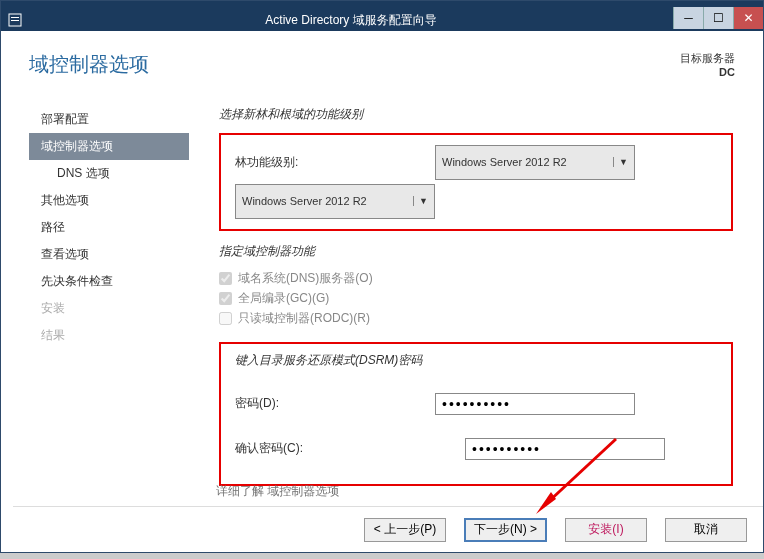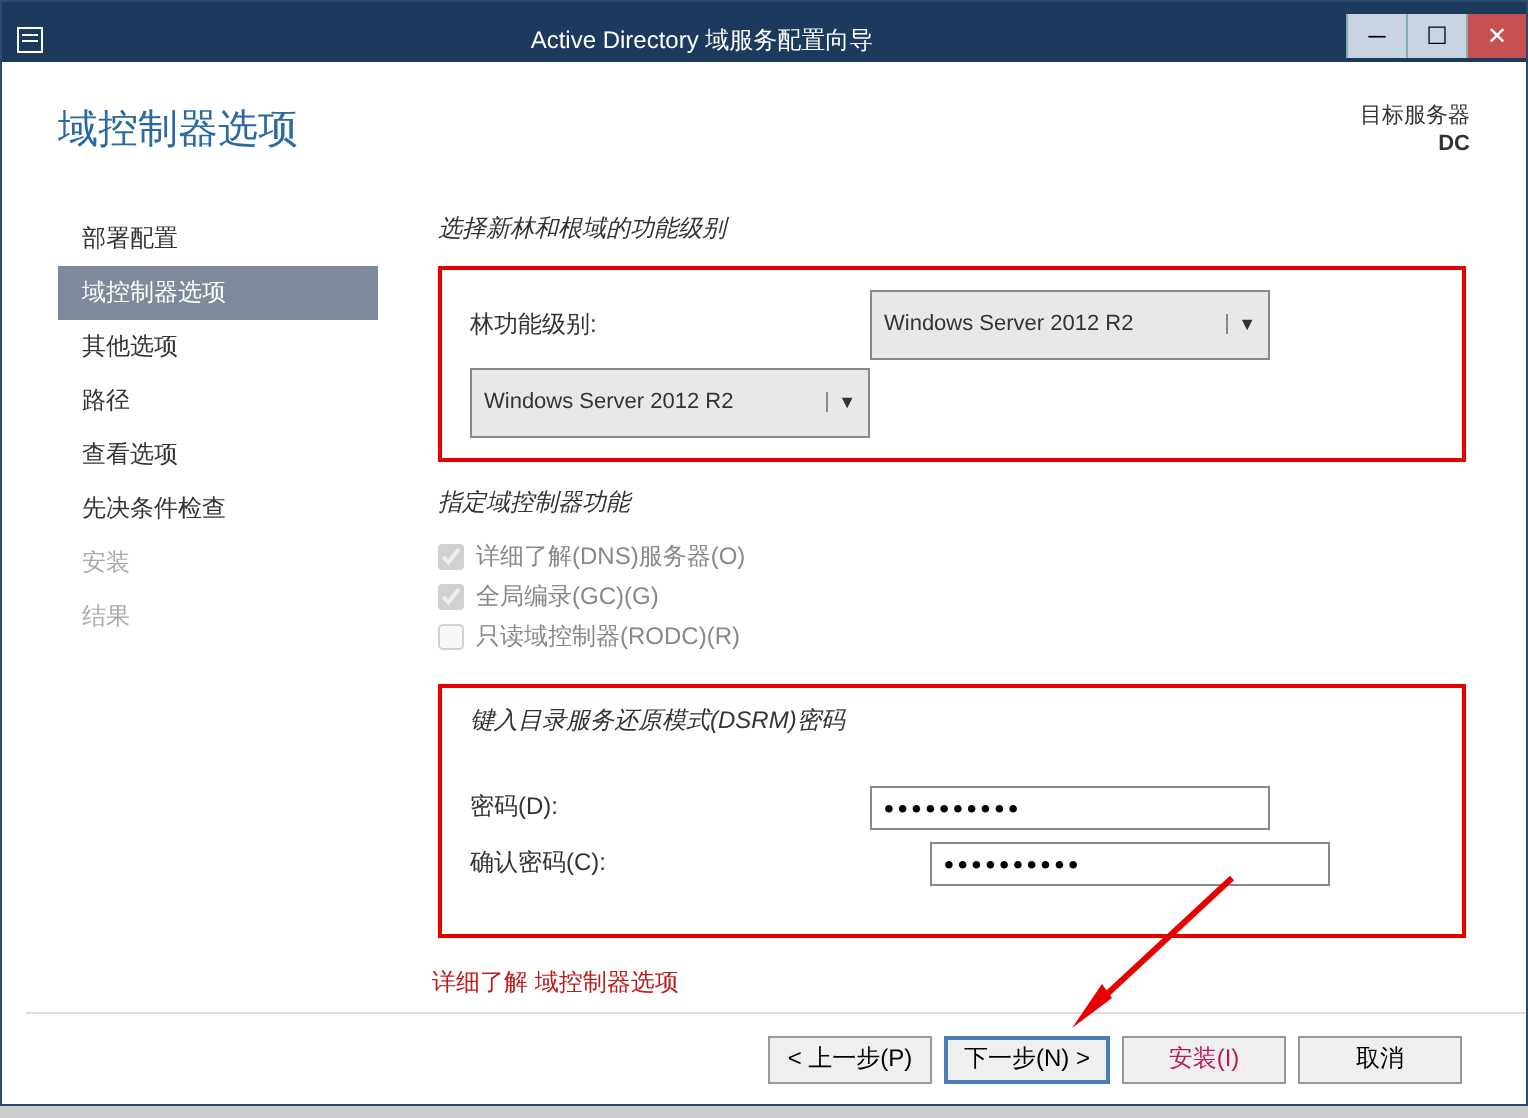--- a/index.html
+++ b/index.html
@@ -24,23 +24,23 @@
 .main { flex: 1; padding: 16px 30px 0 30px; font-size: 12px; color: #333; }
 .section-title { margin-bottom: 10px; font-style: italic; }
 .highlight-box { border: 2px solid #e60000; padding: 6px 10px 6px 14px; margin-bottom: 12px; }
 .row { display: flex; align-items: center; margin: 4px 0; }
 .row label { width: 200px; }
 .select { flex: 0 0 200px; height: 35px; border: 1px solid #888; background: #e8e8e8; padding: 0 6px; font-size: 11px; display: flex; align-items: center; justify-content: space-between; }
 .select .arrow { border-left: 1px solid #888; padding-left: 5px; font-size: 9px; }
 .check-row { display: flex; align-items: center; margin: 3px 0; color: #888; }
 .check-row input { margin-right: 6px; }
 .pwd-input { flex: 0 0 200px; height: 22px; border: 1px solid #888; padding: 0 6px; font-size: 14px; letter-spacing: 2px; }
-.link { color: #b91c1c; font-size: 12px; cursor: pointer; margin-top: 48px; }
+.link { color: #737373; font-size: 12px; cursor: pointer; margin-top: 48px; }
 .link-row { position: absolute; bottom: 52px; left: 215px; }
-.footer { position: absolute; bottom: 0; left: 12px; right: 0; height: 46px; border-top: 1px solid #ddd; display: flex; justify-content: flex-end; align-items: center; padding-right: 32px; gap: 6px; }
+.footer { position: absolute; bottom: 0; left: 12px; right: 0; height: 46px; border-top: 1px solid #ddd; display: flex; justify-content: flex-end; align-items: center; padding-right: 16px; gap: 18px; }
 .btn { min-width: 82px; height: 24px; border: 1px solid #999; background: #efefef; font-size: 12px; cursor: pointer; padding: 0 8px; }
 .btn.primary { border: 2px solid #4a7db8; }
 .btn.disabled { color: #be185d; }
 .arrow-annotation { position: absolute; bottom: 28px; left: 530px; pointer-events: none; }
 </style>
 </head>
 <body>
 
 <div class="window">
   <div class="titlebar">
@@ -65,20 +65,21 @@
       <div class="target">
         <div>目标服务器</div>
         <div style="font-weight:bold">DC</div>
       </div>
     </div>
 
     <div class="body">
       <div class="nav">
         <div class="item">部署配置</div>
         <div class="item active">域控制器选项</div>
+        <div class="item sub">DNS 选项</div>
         <div class="item">其他选项</div>
         <div class="item">路径</div>
         <div class="item">查看选项</div>
         <div class="item">先决条件检查</div>
         <div class="item disabled">安装</div>
         <div class="item disabled">结果</div>
       </div>
 
       <div class="main">
         <div class="section-title">选择新林和根域的功能级别</div>
@@ -94,39 +95,39 @@
             <div class="select">
               <span>Windows Server 2012 R2</span>
               <span class="arrow">▼</span>
             </div>
           </div>
         </div>
 
         <div class="section-title">指定域控制器功能</div>
         <div class="check-row">
           <input type="checkbox" checked="" disabled="" style="">
-          <span>详细了解(DNS)服务器(O)</span>
+          <span>域名系统(DNS)服务器(O)</span>
         </div>
         <div class="check-row">
           <input type="checkbox" checked="" disabled="" style="">
           <span>全局编录(GC)(G)</span>
         </div>
         <div class="check-row">
           <input type="checkbox" disabled="" style="">
           <span>只读域控制器(RODC)(R)</span>
         </div>
 
         <div style="height:12px"></div>
         <div class="highlight-box" style="padding-bottom:20px;">
           <div class="section-title" style="margin-top:2px;">键入目录服务还原模式(DSRM)密码</div>
           <div class="row" style="margin-top:24px;">
             <label>密码(D):</label>
             <input type="password" class="pwd-input" value="●●●●●●●●●●" style="">
           </div>
-          <div class="row" style="margin-top:6px;gap:30px;">
+          <div class="row" style="margin-top:23px;gap:30px;">
             <label>确认密码(C):</label>
             <input type="password" class="pwd-input" value="●●●●●●●●●●" style="">
           </div>
         </div>
       </div>
     </div>
 
     <div class="link-row">
       <span class="link">详细了解 域控制器选项</span>
     </div>

